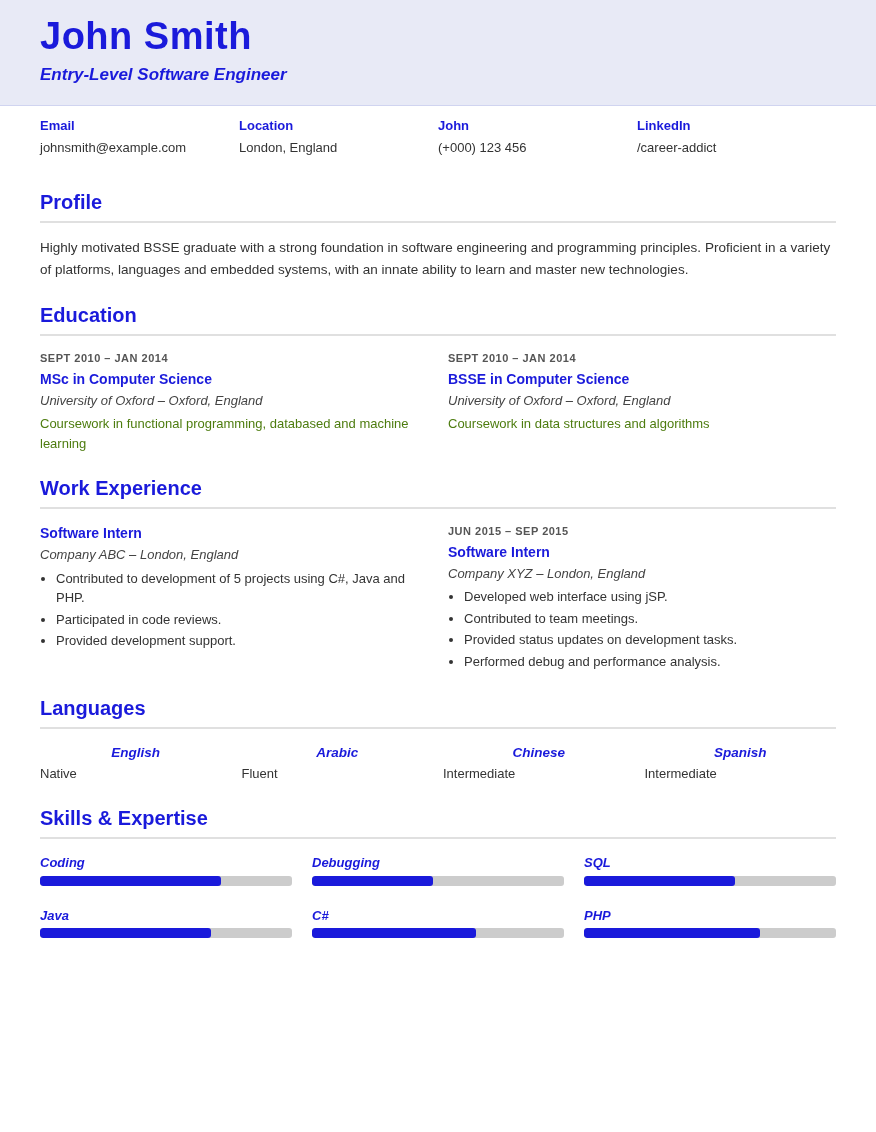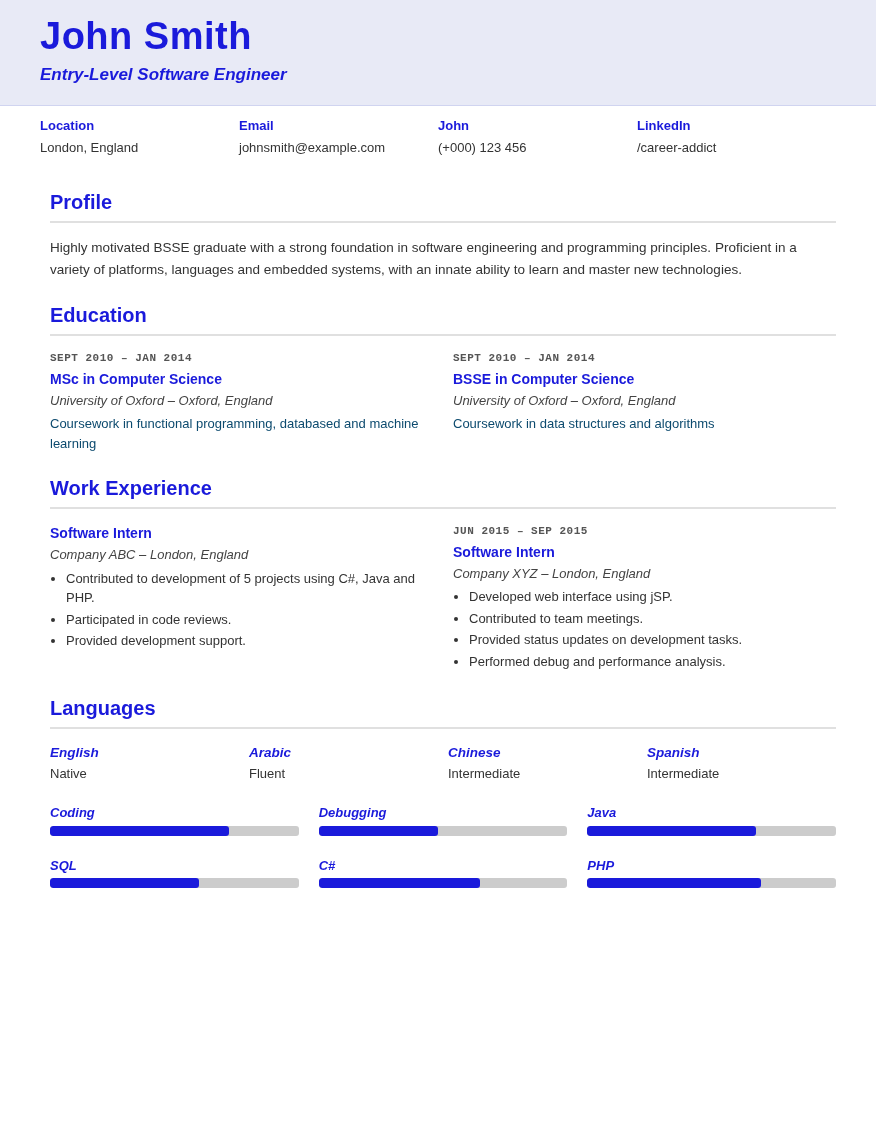--- a/index.html
+++ b/index.html
@@ -50,21 +50,21 @@
       color: #1a1adb;
       font-size: 13px;
       margin-bottom: 2px;
     }
     .contact-value {
       color: #333;
       font-size: 13px;
     }
     
     .main {
-      padding: 20px 40px 30px 50px;
+      padding: 20px 40px 30px 40px;
     }
     
     .section {
       margin-bottom: 20px;
     }
     .section-title {
       font-size: 20px;
       font-weight: 800;
       color: #1a1adb;
       border-bottom: 2px solid #e0e0e0;
@@ -83,57 +83,57 @@
       grid-template-columns: 1fr 1fr;
       gap: 20px;
     }
     .entry-date {
       font-size: 11px;
       font-weight: 700;
       color: #555;
       letter-spacing: 0.5px;
       text-transform: uppercase;
       margin-bottom: 2px;
-      font-family: Liberation Mono, monospace;
     }
     .entry-title {
       font-size: 14px;
       font-weight: 700;
       color: #1a1adb;
       margin-bottom: 1px;
     }
     .entry-subtitle {
       font-size: 13px;
       font-style: italic;
       color: #444;
       margin-bottom: 4px;
     }
     .entry-desc {
       font-size: 13px;
-      color: #0c4a6e;
+      color: #4d7c0f;
     }
     .entry-list {
       padding-left: 16px;
       font-size: 13px;
       color: #333;
     }
     .entry-list li {
       margin-bottom: 2px;
     }
     
     .four-col {
       display: grid;
       grid-template-columns: 1fr 1fr 1fr 1fr;
       gap: 10px;
     }
     .lang-name {
       font-weight: 700;
       font-style: italic;
       color: #1a1adb;
       font-size: 13.5px;
+      text-align: center;
     }
     .lang-level {
       color: #333;
       font-size: 13px;
     }
     
     .skills-grid {
       display: grid;
       grid-template-columns: 1fr 1fr 1fr;
       gap: 20px 20px;
@@ -162,26 +162,26 @@
 </head>
 <body>
 
 <div class="resume-wrapper">
 
   <div class="header">
     <div class="header-name">John Smith</div>
     <div class="header-title">Entry-Level Software Engineer</div>
     <div class="contact-bar">
       <div class="contact-item">
+        <div class="contact-label">Email</div>
+        <div class="contact-value">johnsmith@example.com</div>
+      </div>
+      <div class="contact-item">
         <div class="contact-label">Location</div>
         <div class="contact-value">London, England</div>
-      </div>
-      <div class="contact-item">
-        <div class="contact-label">Email</div>
-        <div class="contact-value">johnsmith@example.com</div>
       </div>
       <div class="contact-item">
         <div class="contact-label">John</div>
         <div class="contact-value">(+000) 123 456</div>
       </div>
       <div class="contact-item">
         <div class="contact-label">LinkedIn</div>
         <div class="contact-value">/career-addict</div>
       </div>
     </div>
@@ -254,47 +254,48 @@
           <div class="lang-level">Intermediate</div>
         </div>
         <div>
           <div class="lang-name">Spanish</div>
           <div class="lang-level">Intermediate</div>
         </div>
       </div>
     </div>
 
     <div class="section">
+      <div class="section-title">Skills &amp; Expertise</div>
       <div class="skills-grid">
 
       <div class="skill-item">
     <div class="skill-name">Coding</div>
     <div class="skill-bar-bg">
       <div class="skill-bar-fill" style="width:72%"></div>
     </div>
   </div>
           <div class="skill-item">
     <div class="skill-name">Debugging</div>
     <div class="skill-bar-bg">
       <div class="skill-bar-fill" style="width:48%"></div>
     </div>
   </div>
           <div class="skill-item">
+    <div class="skill-name">SQL</div>
+    <div class="skill-bar-bg">
+      <div class="skill-bar-fill" style="width:60%"></div>
+    </div>
+  </div>
+          <div class="skill-item">
     <div class="skill-name">Java</div>
     <div class="skill-bar-bg">
       <div class="skill-bar-fill" style="width:68%"></div>
     </div>
   </div>
           <div class="skill-item">
-    <div class="skill-name">SQL</div>
-    <div class="skill-bar-bg">
-      <div class="skill-bar-fill" style="width:60%"></div>
-    </div>
-  </div>
-          <div class="skill-item">
     <div class="skill-name">C#</div>
     <div class="skill-bar-bg">
       <div class="skill-bar-fill" style="width:65%"></div>
     </div>
   </div>
           <div class="skill-item">
     <div class="skill-name">PHP</div>
     <div class="skill-bar-bg">
       <div class="skill-bar-fill" style="width:70%"></div>
     </div>

